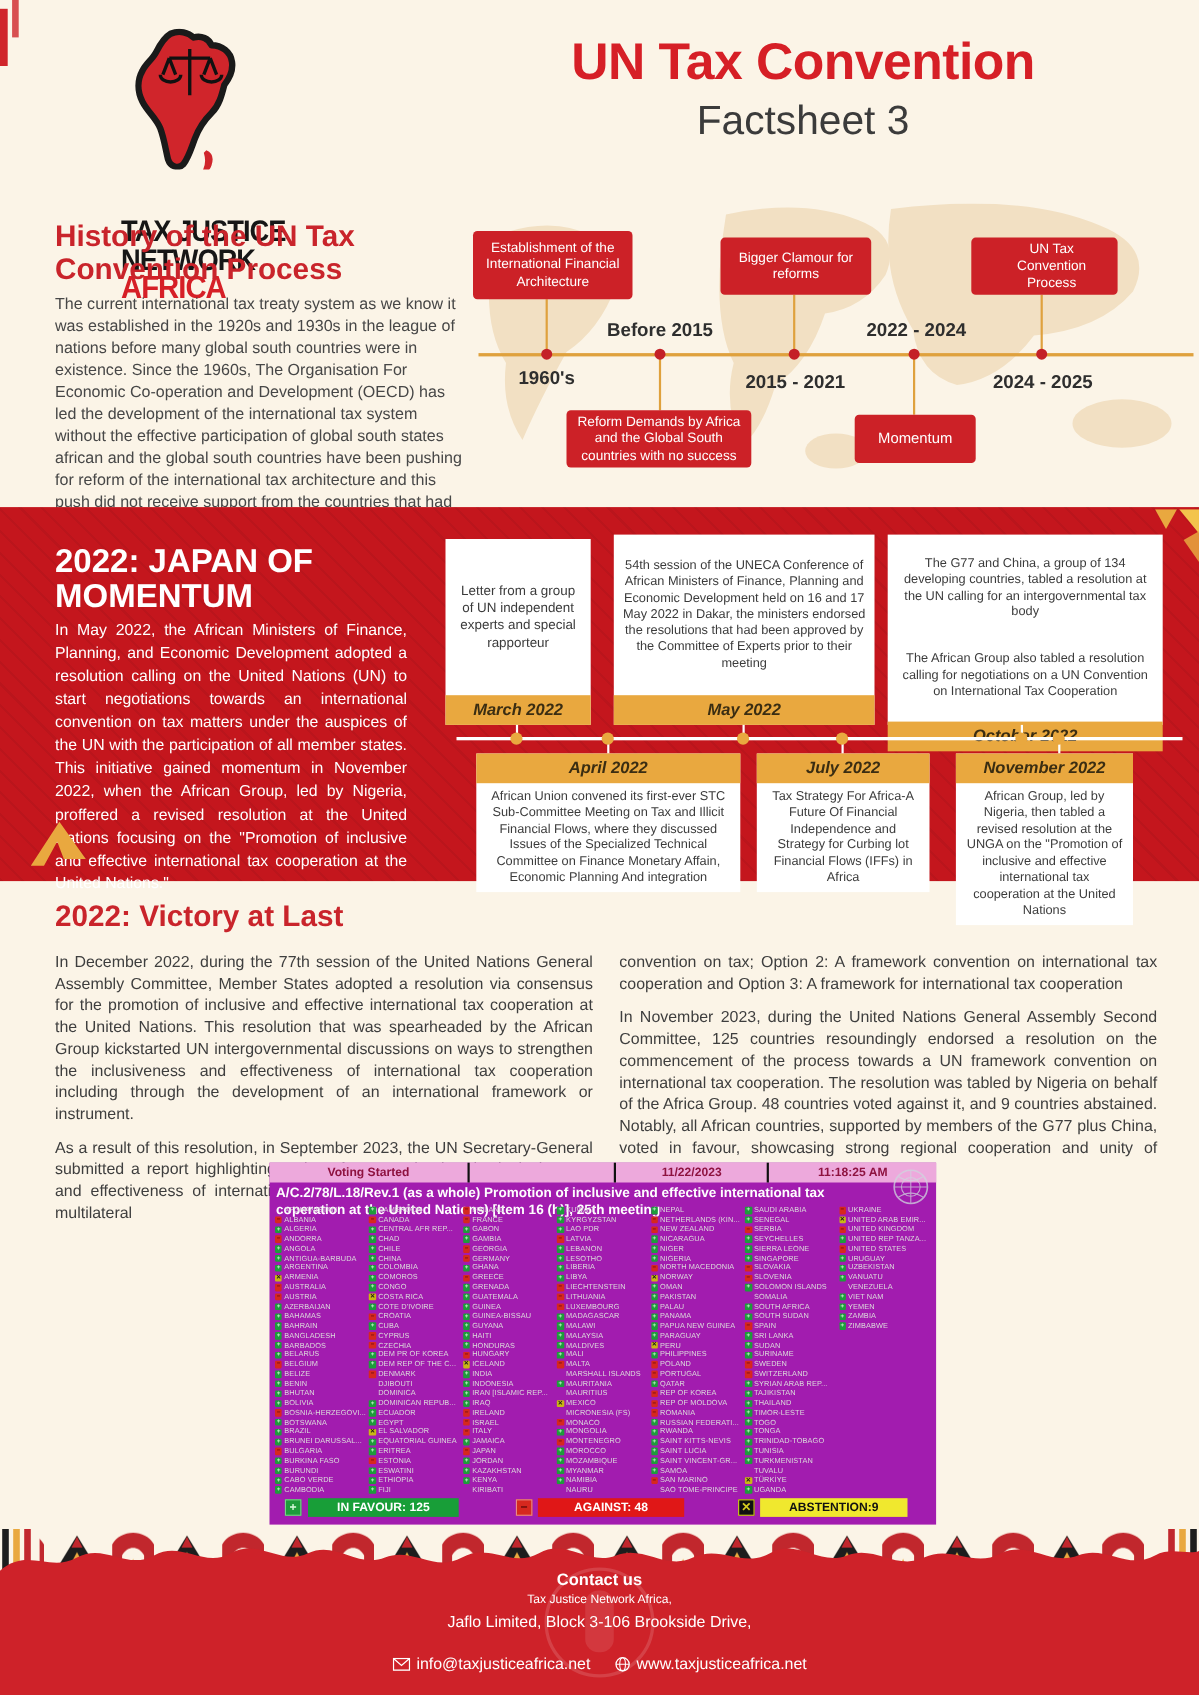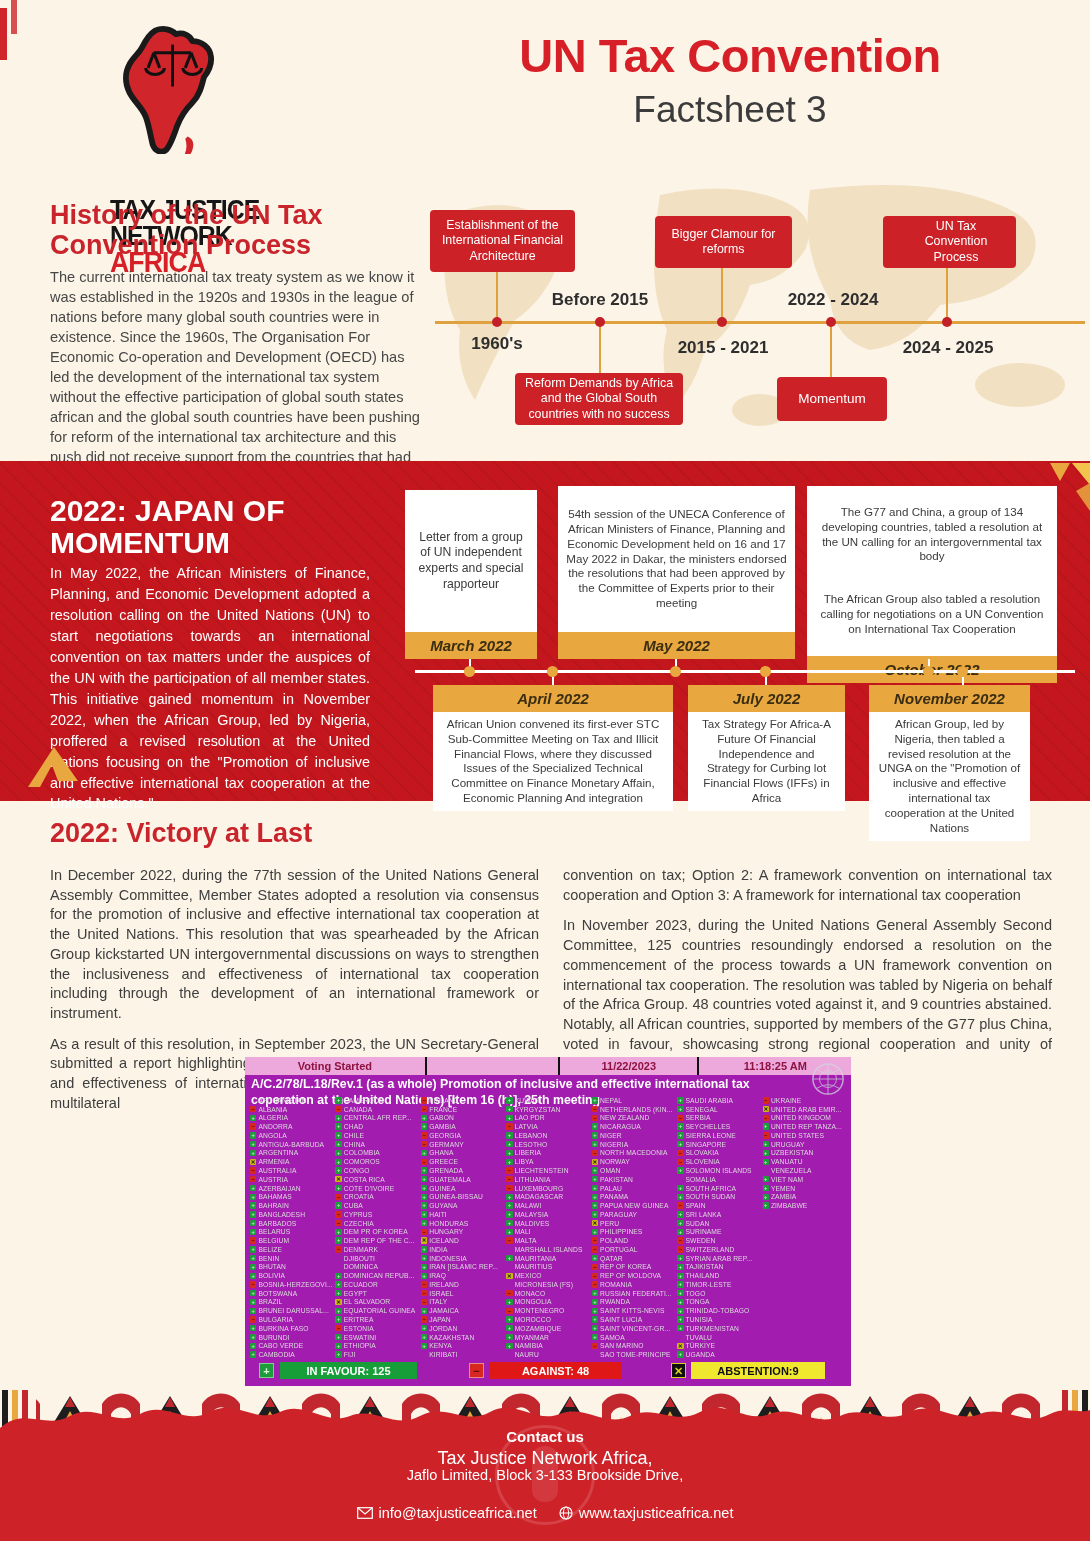--- a/index.html
+++ b/index.html
@@ -1052,22 +1052,22 @@
         <rect x="1072" y="2" width="6" height="42" fill="#E9A83F"></rect>
         <rect x="1062" y="2" width="6" height="42" fill="#C1272D"></rect>
     </g>
   </svg>
   <svg class="abs footer-wave" viewBox="0 0 1090 143" preserveAspectRatio="none">
     <path d="M0,30 C25,8 45,32 70,18 C95,4 115,30 140,16 C165,2 185,28 210,14 C235,0 255,26 280,14 C305,2 325,28 350,18 C375,8 395,32 420,18 C445,4 465,28 490,14 C515,0 535,26 560,16 C585,6 605,30 630,18 C655,6 675,28 700,14 C725,0 745,26 770,16 C795,6 815,30 840,18 C865,6 885,28 910,14 C935,2 955,26 980,16 C1005,6 1025,30 1050,16 C1065,8 1080,16 1090,12 L1090,143 L0,143 Z" fill="#CE2229"></path>
   </svg>
   <div class="abs footer-red"></div>
   <div class="abs watermark"></div>
   <div class="abs foot-text" style="top:1428px;font-size:15px;font-weight:700;">Contact us</div>
-  <div class="abs foot-text" style="top:1448px;font-size:18px;">Tax Justice Network Africa,</div>
-  <div class="abs foot-text" style="top:1467px;font-size:14.5px;">Jaflo Limited, Block 3-133 Brookside Drive,</div>
+  <div class="abs foot-text" style="top:1448px;font-size:11px;">Tax Justice Network Africa,</div>
+  <div class="abs foot-text" style="top:1467px;font-size:14.5px;">Jaflo Limited, Block 3-106 Brookside Drive,</div>
   <div class="abs foot-text" style="top:1552px;font-size:19px;">Westlands, Nairobi, Kenya.</div>
   <div class="abs foot-contact">
     <span class="item">
       <svg width="16" height="12" viewBox="0 0 16 12">
         <rect x="0.7" y="0.7" width="14.6" height="10.6" fill="none" stroke="#fff" stroke-width="1.2"></rect>
         <path d="M1,1 L8,7 L15,1" fill="none" stroke="#fff" stroke-width="1.2"></path>
       </svg>
       <span>info@taxjusticeafrica.net</span>
     </span>
     <span class="item">

